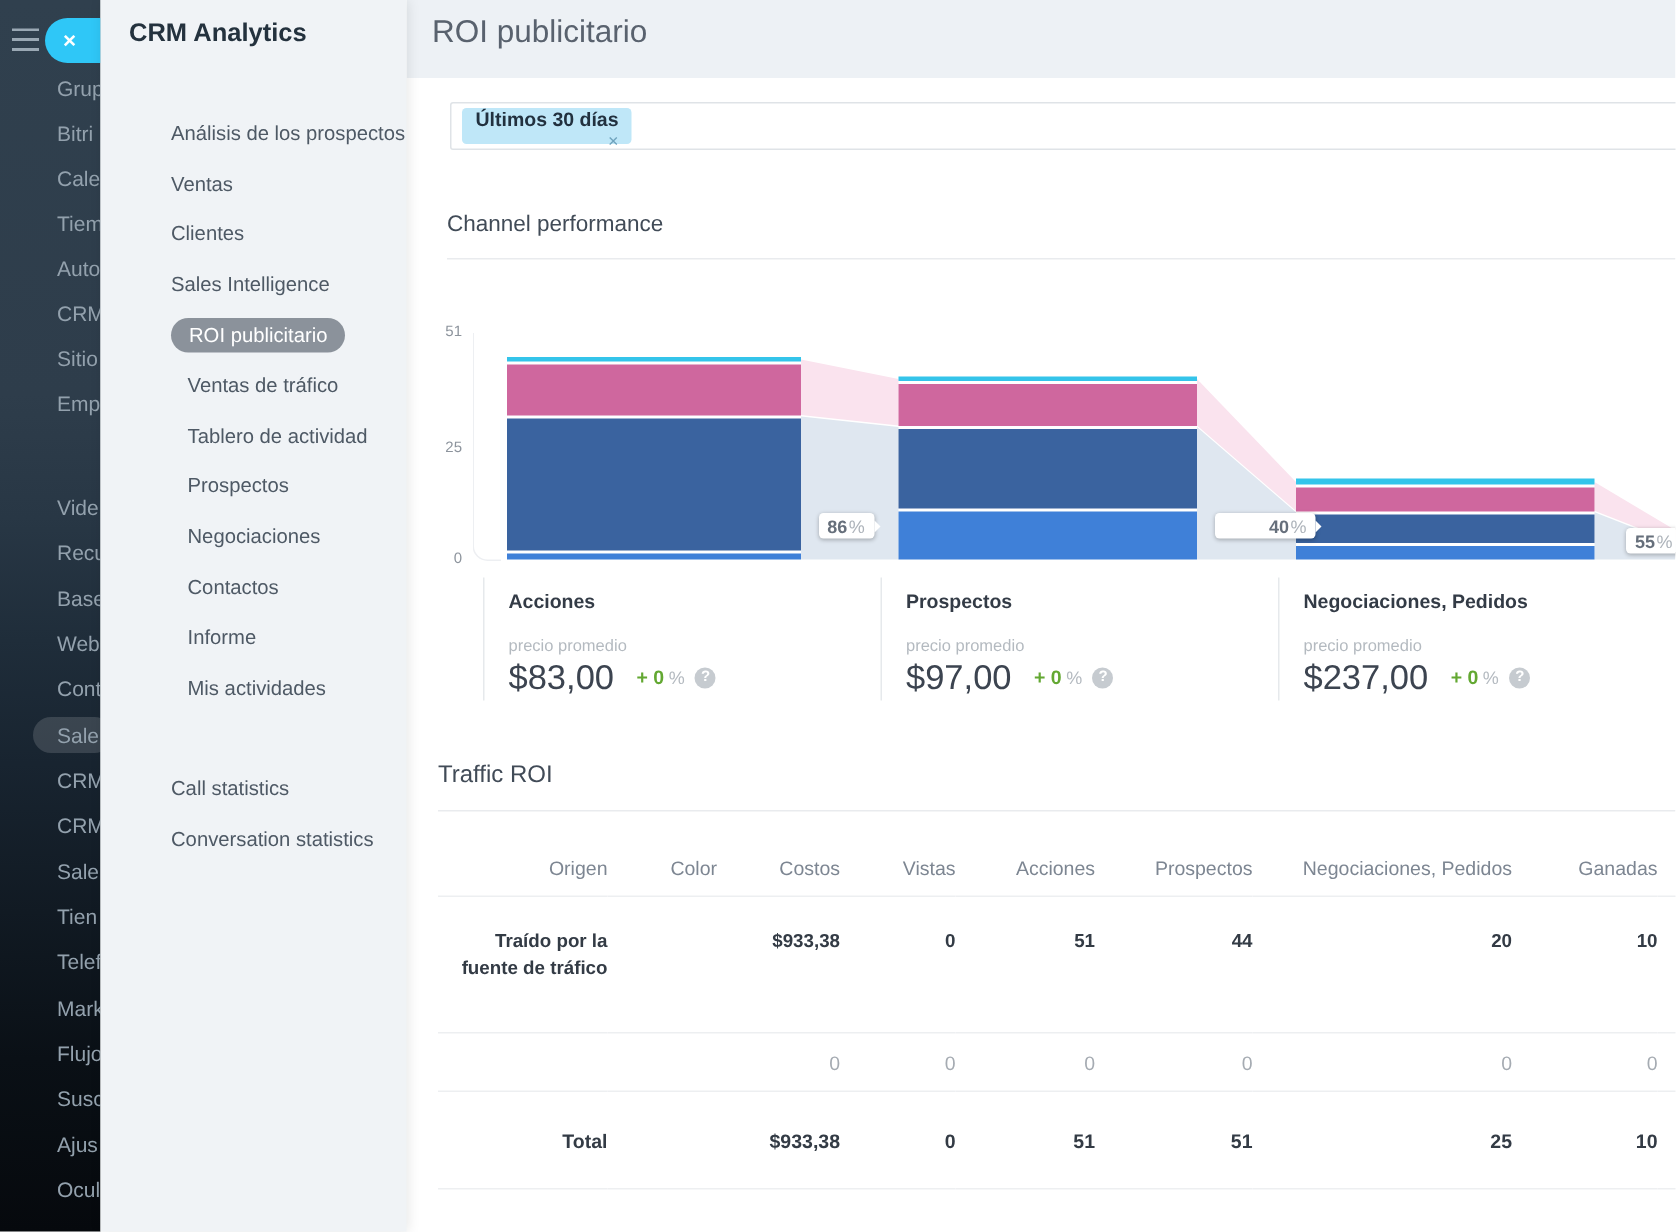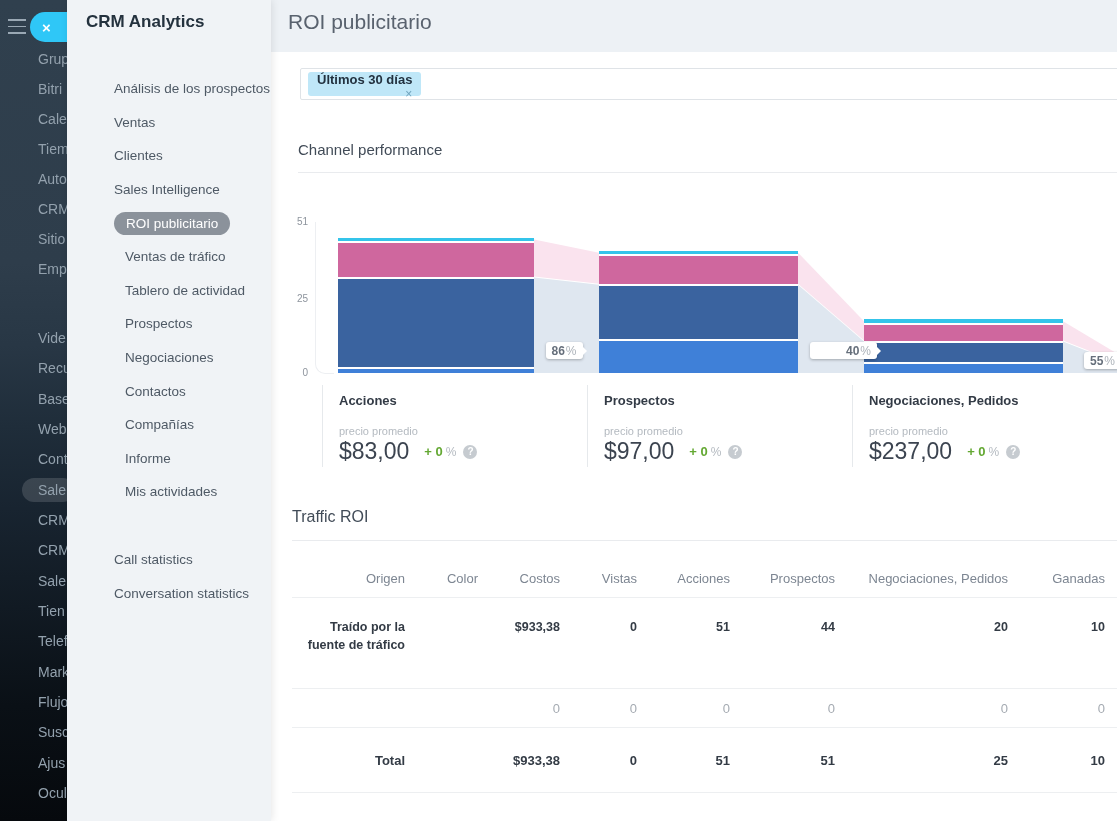--- a/index.html
+++ b/index.html
@@ -158,23 +158,20 @@
         <span>Tablero de actividad</span>
       </div>
     <div class="menu-item ind">
         <span>Prospectos</span>
       </div>
     <div class="menu-item ind">
         <span>Negociaciones</span>
       </div>
     <div class="menu-item ind">
         <span>Contactos</span>
-      </div>
-    <div class="menu-item ind">
-        <span>Compañías</span>
       </div>
     <div class="menu-item ind">
         <span>Informe</span>
       </div>
     <div class="menu-item ind">
         <span>Mis actividades</span>
       </div>
     <div class="menu-item gap">
         <span>Call statistics</span>
       </div>

